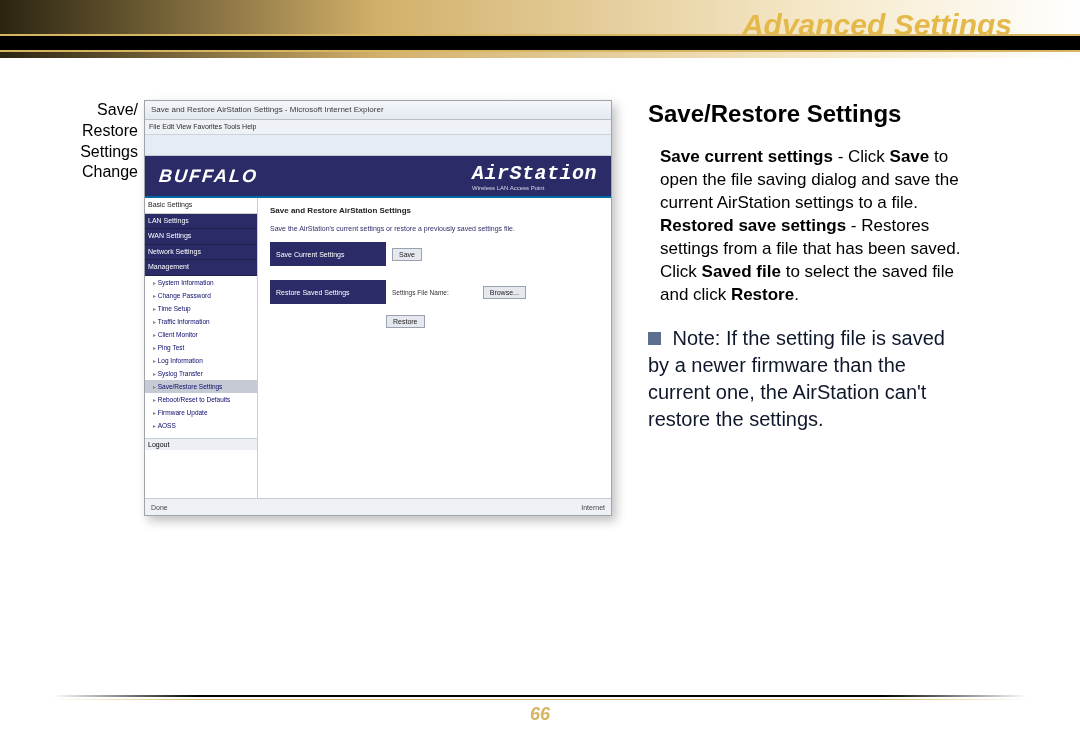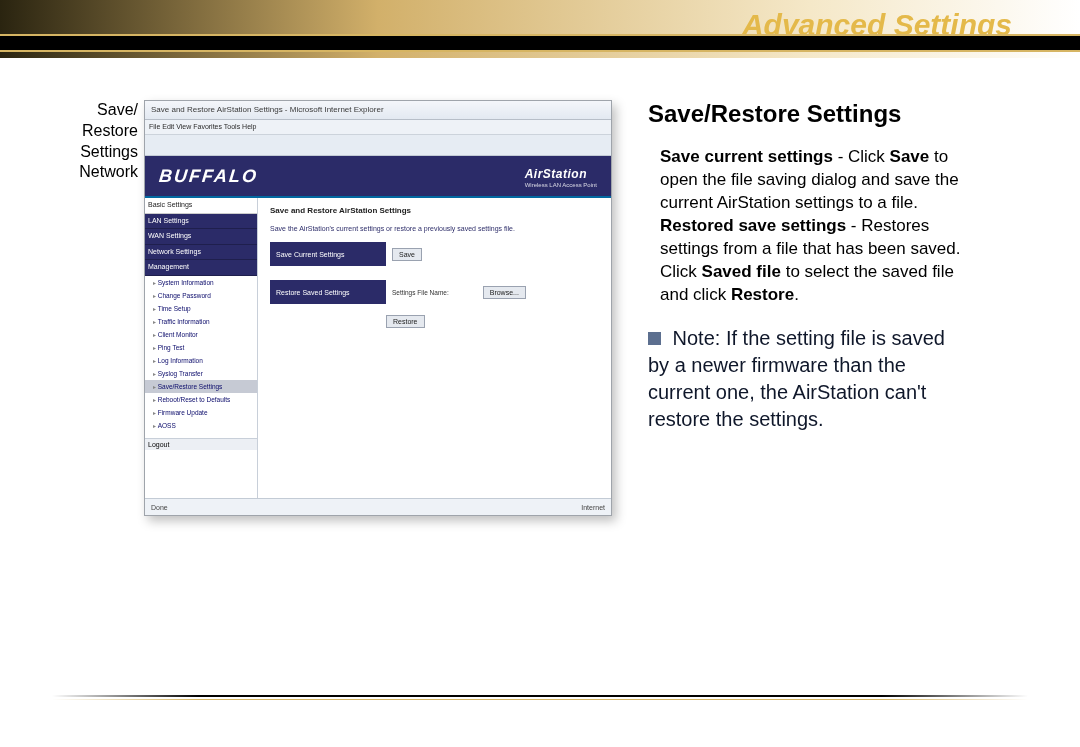--- a/index.html
+++ b/index.html
@@ -106,22 +106,22 @@
   }
   .brand-logo {
     font-family: Impact, Arial Black, sans-serif;
     font-size: 18px;
     letter-spacing: 2px;
     font-weight: bold;
     font-style: italic;
     transform: skewX(-6deg);
   }
   .brand-right {
-    font-family: Liberation Sans, sans-serif;
-    font-size: 12px;
+    font-family: Liberation Mono, monospace;
+    font-size: 20px;
     font-weight: bold;
     font-style: italic;
     letter-spacing: 0.5px;
   }
   .brand-sub {
     font-size: 6px;
     font-style: normal;
     font-weight: normal;
     opacity: 0.8;
     display: block;
@@ -305,21 +305,21 @@
   <div class="header-title">Advanced Settings</div>
   <div class="header-bar-dark"></div>
 </div>
 
 <div class="page-body">
 
   <div class="caption-col">
     <span>Save/</span><br>
     <span>Restore</span><br>
     <span>Settings</span><br>
-    <span>Network</span>
+    <span>Change</span>
   </div>
 
   <div class="screenshot-col">
     <div class="screenshot-box">
       <div class="win-title">Save and Restore AirStation Settings - Microsoft Internet Explorer</div>
       <div class="menu-bar">File   Edit   View   Favorites   Tools   Help</div>
       <div class="tool-bar"></div>
       <div class="brand-banner">
         <div class="brand-logo">BUFFALO</div>
         <div>
@@ -385,13 +385,14 @@
     <div class="note-text">
       <span class="note-square"></span><span> Note: </span><span>If the setting file is saved by a newer firmware than the current one, the AirStation can't restore the settings.</span>
     </div>
   </div>
 
 </div>
 
 <div class="page-footer">
   <div class="footer-line-outer"></div>
   <div class="footer-line-inner"></div>
+  <div class="page-number">66</div>
 </div>
 
 </body></html>

